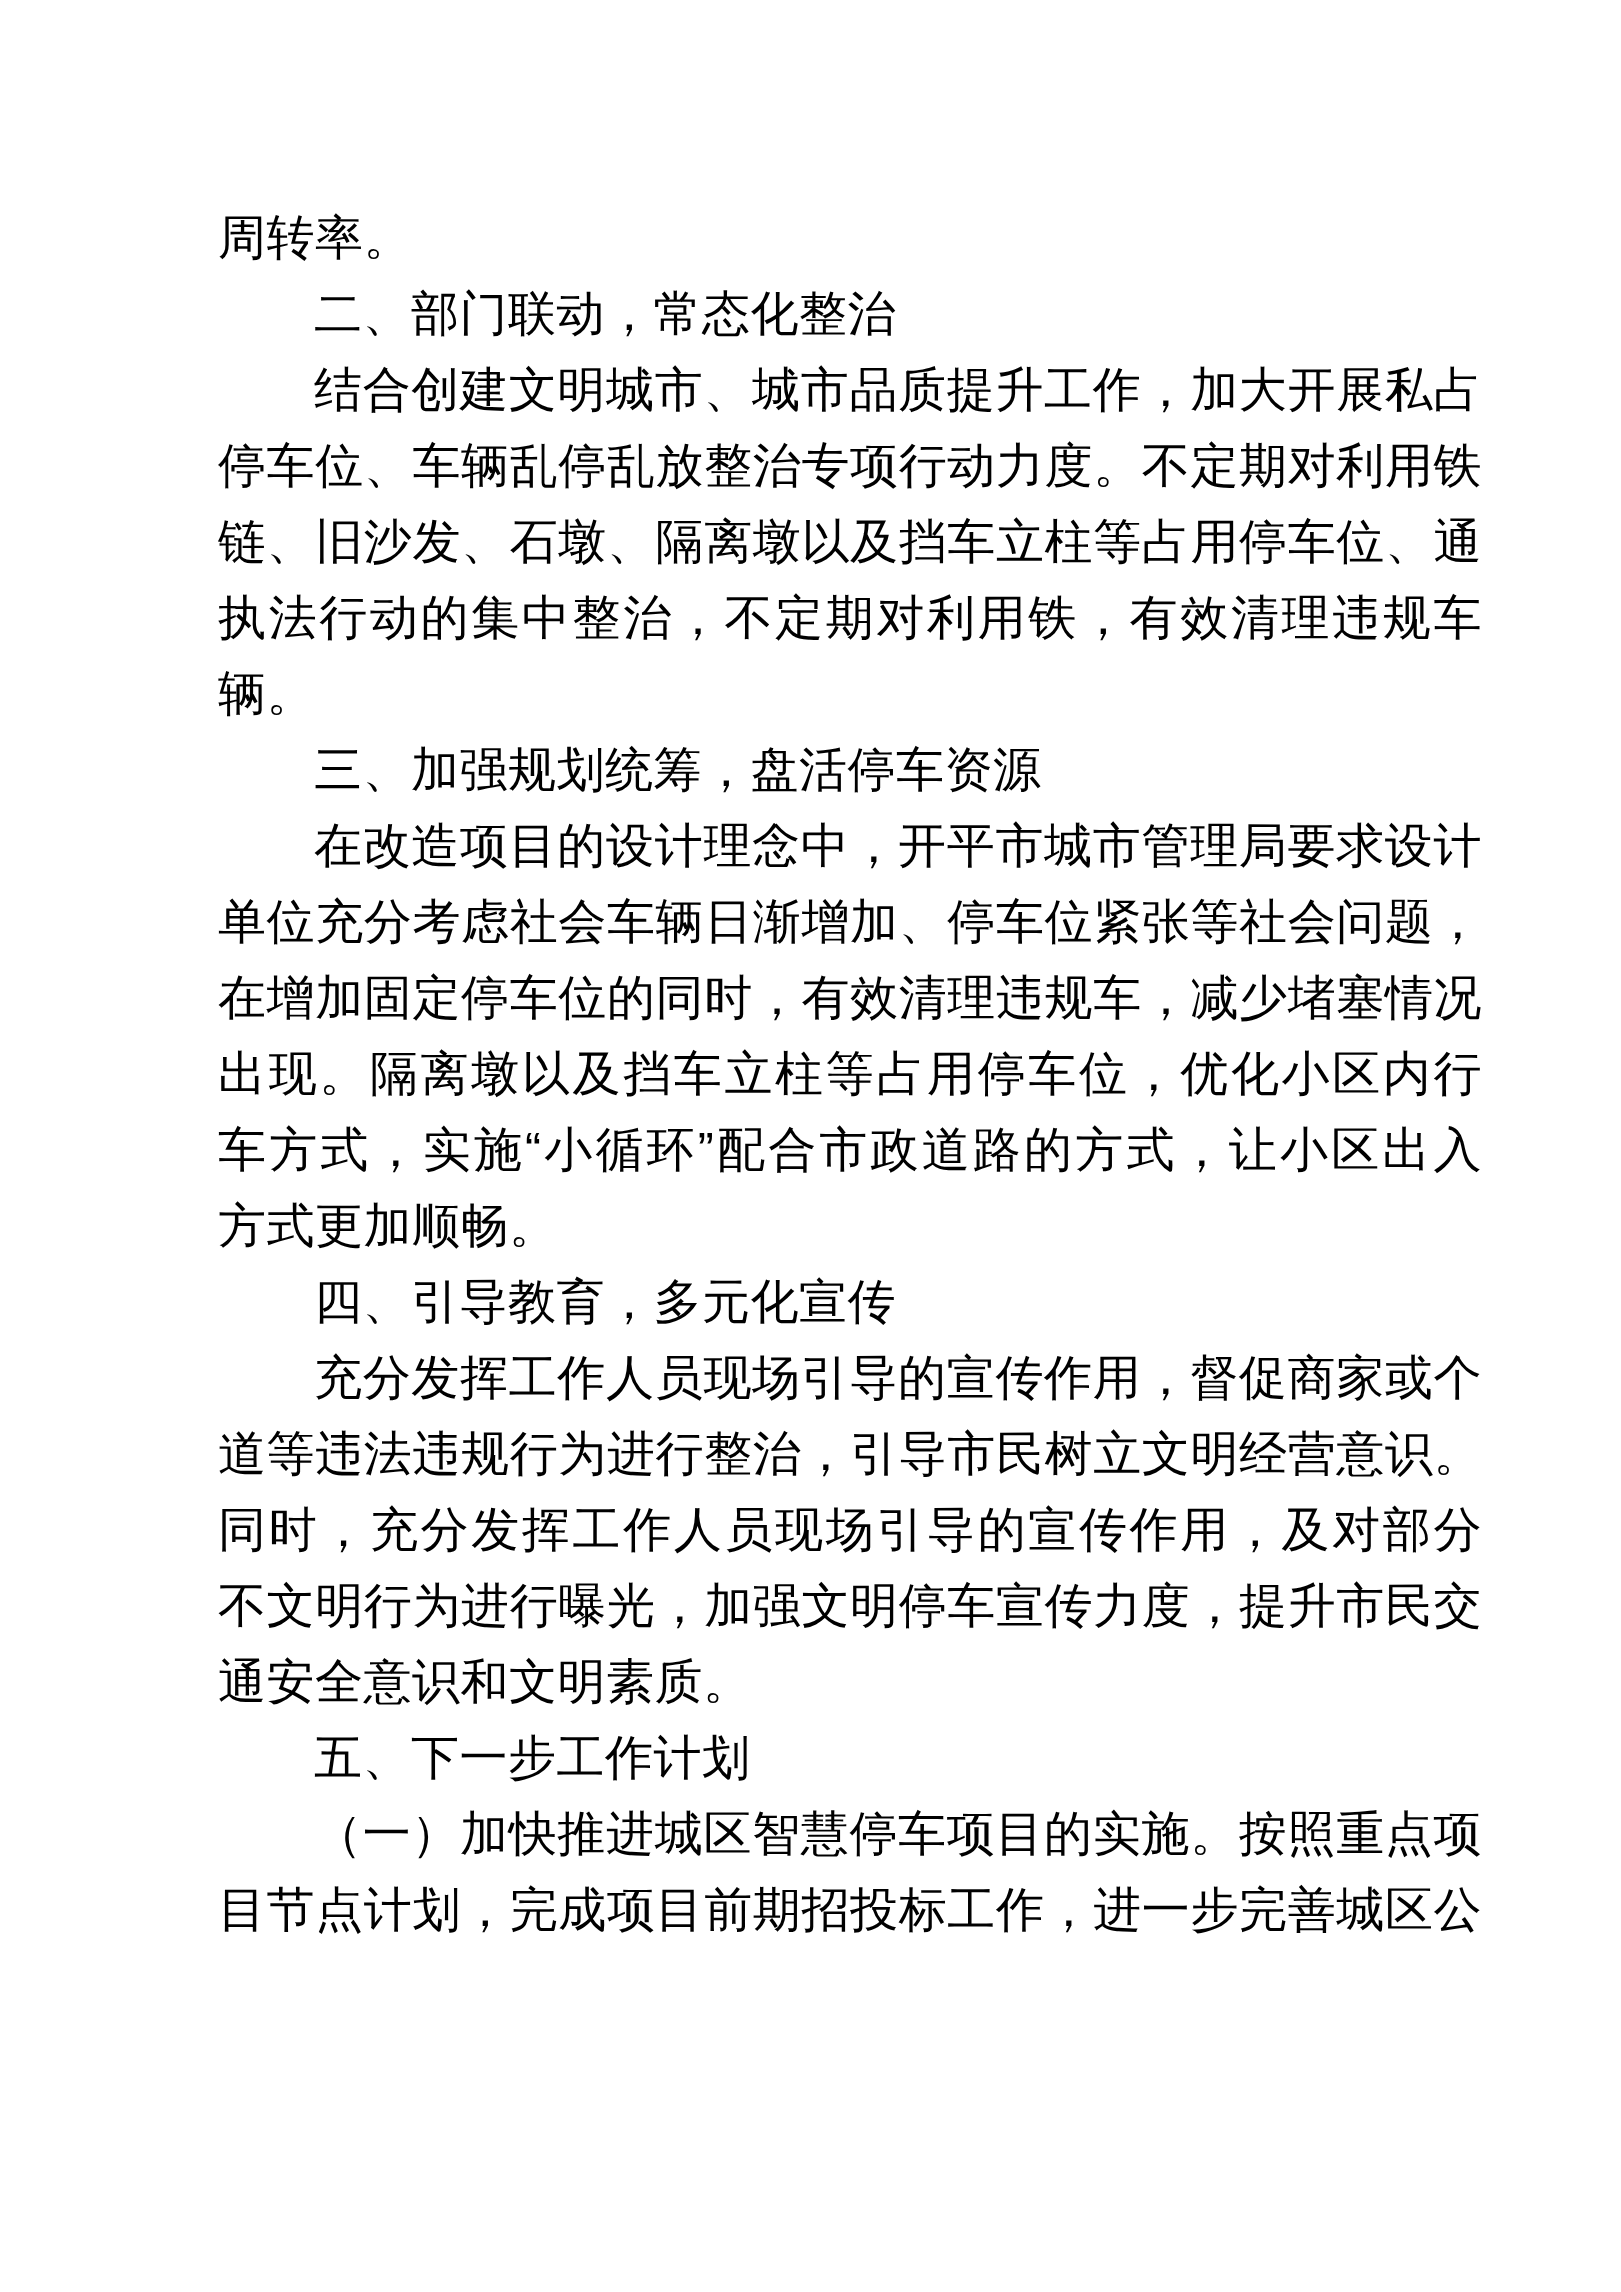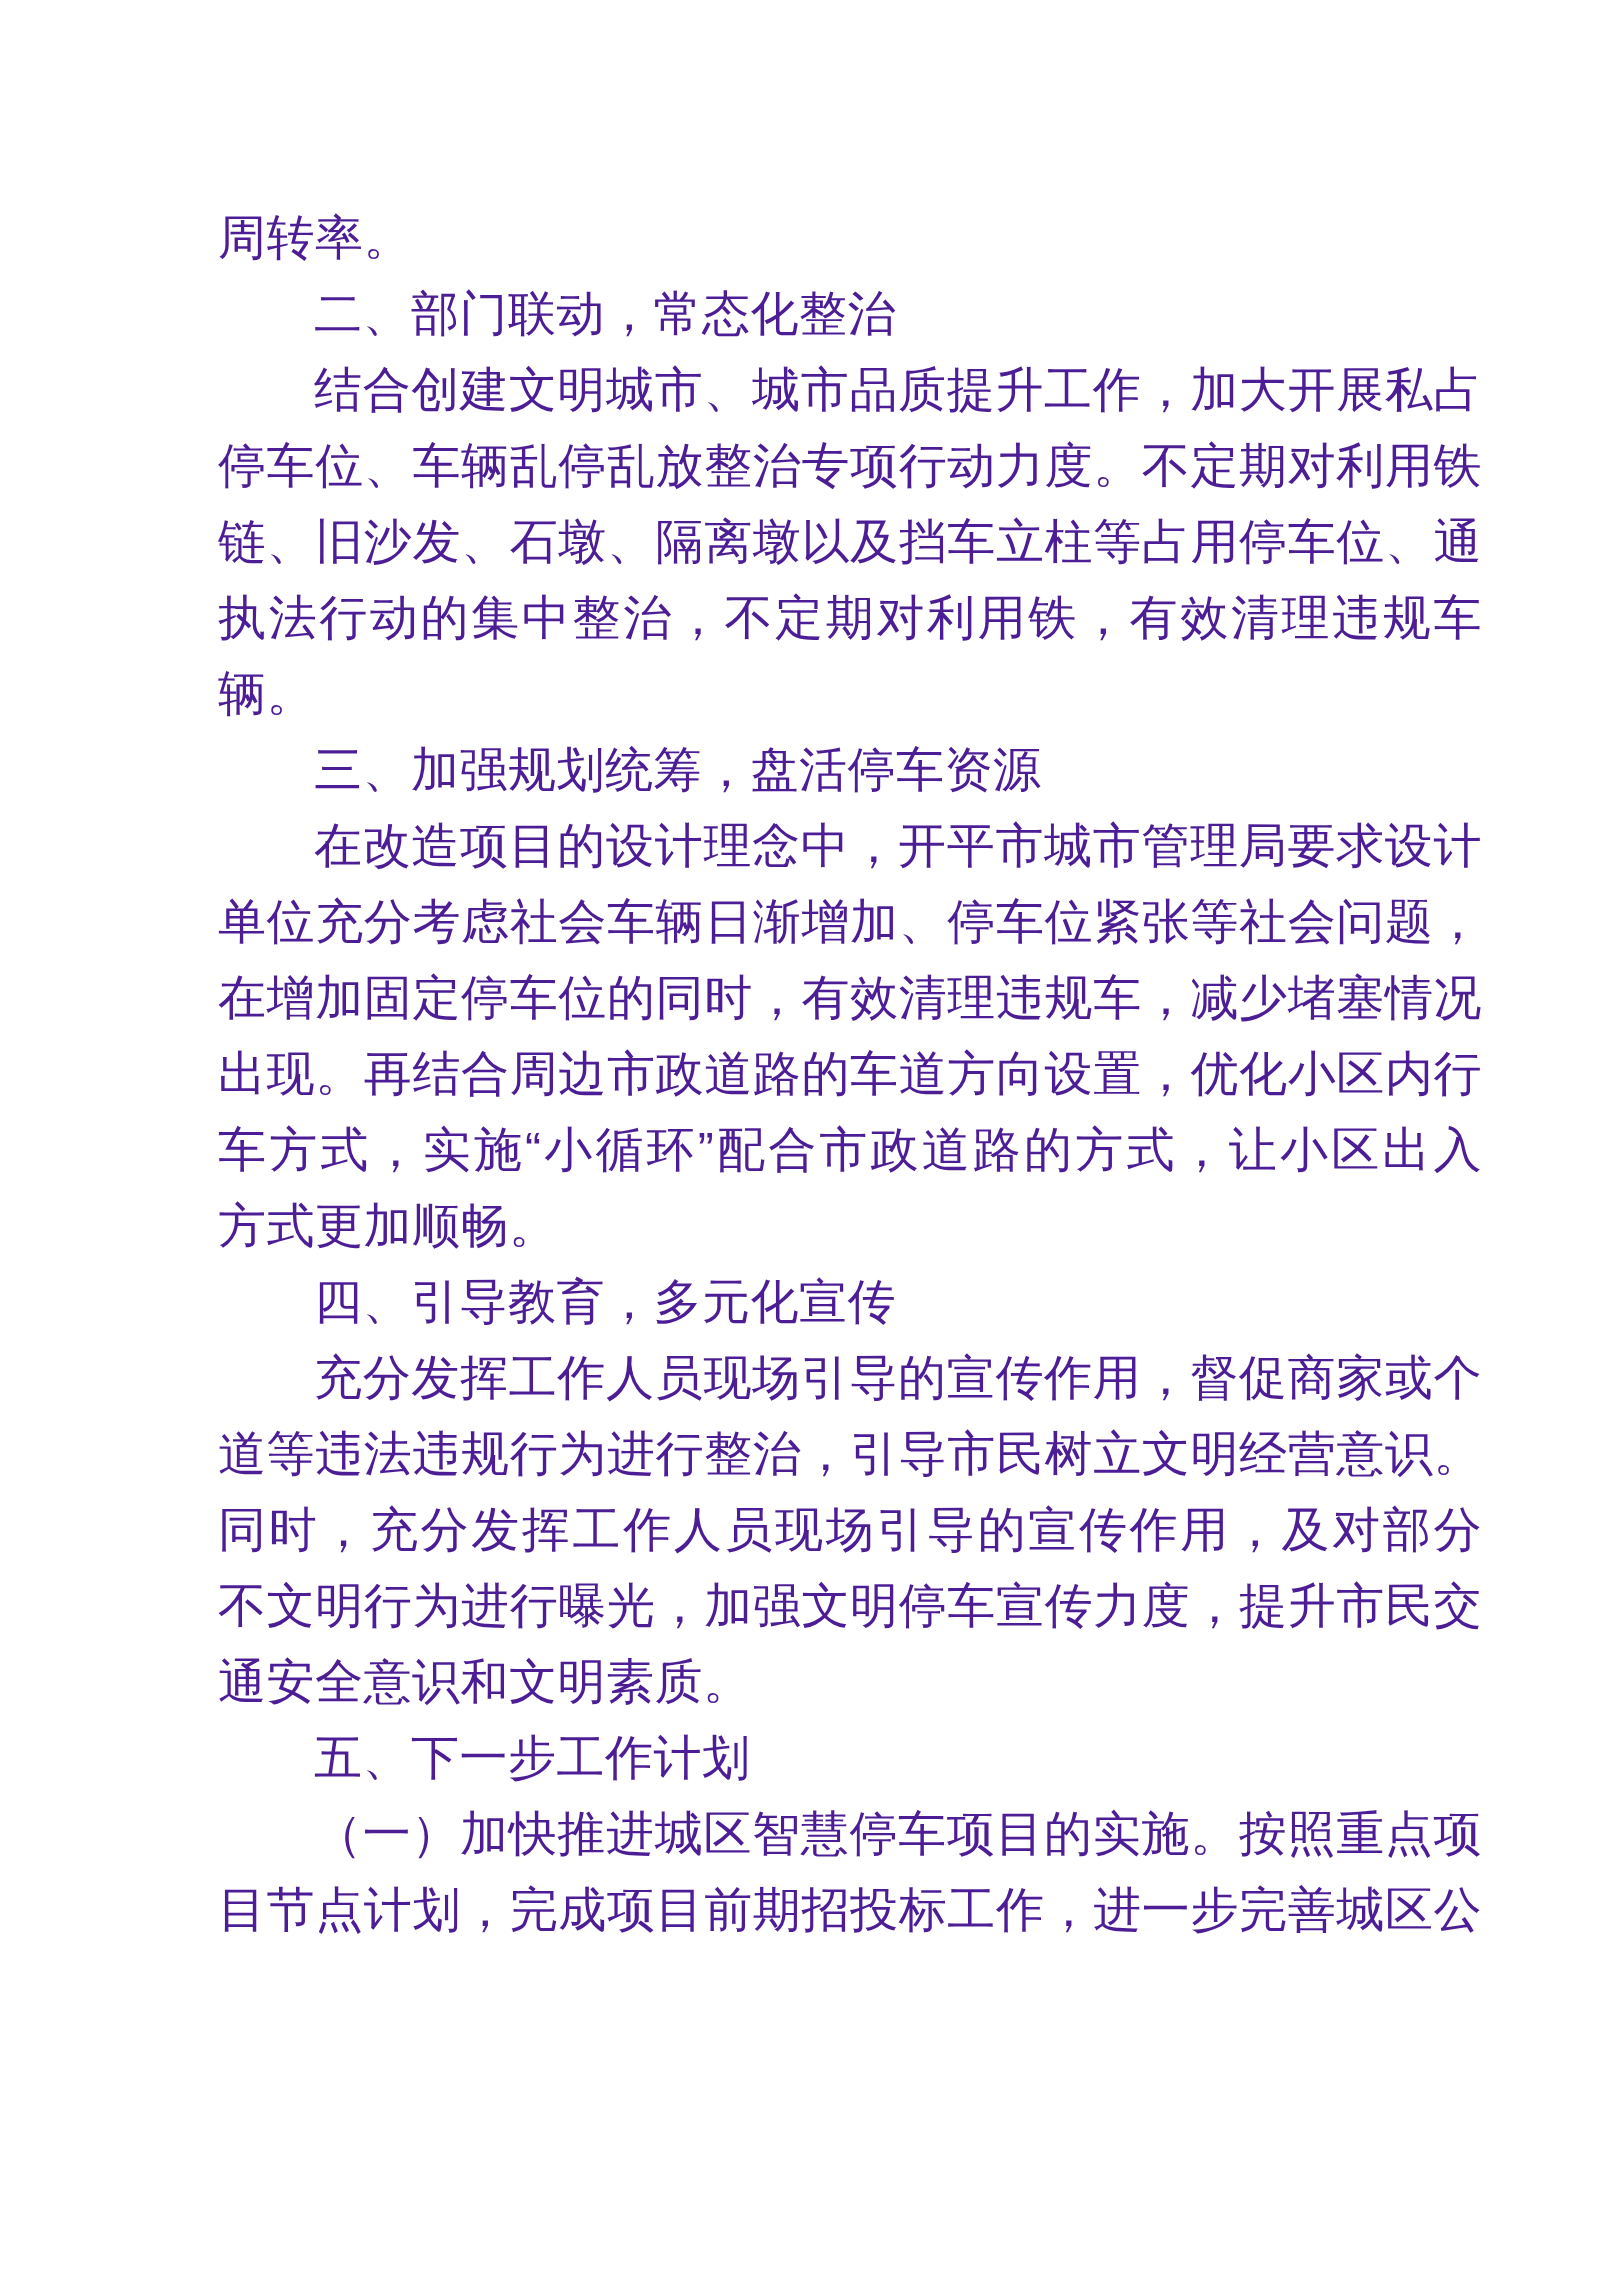--- a/index.html
+++ b/index.html
@@ -18,21 +18,21 @@
   .text-block {
     position: absolute;
     left: 218px;
     top: 200px;
     width: 1264px;
   }
   .line {
     font-size: 48px;
     line-height: 76px;
     height: 76px;
-    color: #4c1d95;
+    color: #000000;
     font-weight: 500;
     text-align: left;
     letter-spacing: 0.5px;
     white-space: normal;
     overflow: visible;
   }
   .line.indent {
     padding-left: 96px; 
   }
   .line.justify {
@@ -51,21 +51,21 @@
       <div class="line indent">二、部门联动，常态化整治</div>
       <div class="line indent justify">结合创建文明城市、城市品质提升工作，加大开展私占</div>
       <div class="line justify">停车位、车辆乱停乱放整治专项行动力度。不定期对利用铁</div>
       <div class="line justify">链、旧沙发、石墩、隔离墩以及挡车立柱等占用停车位、通</div>
       <div class="line justify">执法行动的集中整治，不定期对利用铁，有效清理违规车</div>
       <div class="line">辆。</div>
       <div class="line indent">三、加强规划统筹，盘活停车资源</div>
       <div class="line indent justify">在改造项目的设计理念中，开平市城市管理局要求设计</div>
       <div class="line justify">单位充分考虑社会车辆日渐增加、停车位紧张等社会问题，</div>
       <div class="line justify">在增加固定停车位的同时，有效清理违规车，减少堵塞情况</div>
-      <div class="line justify">出现。再结合周边市政道路的车道方向设置，优化小区内行</div>
+      <div class="line justify">出现。隔离墩以及挡车立柱等占用停车位，优化小区内行</div>
       <div class="line justify">车方式，实施“小循环”配合市政道路的方式，让小区出入</div>
       <div class="line">方式更加顺畅。</div>
       <div class="line indent">四、引导教育，多元化宣传</div>
       <div class="line indent justify">充分发挥工作人员现场引导的宣传作用，督促商家或个</div>
       <div class="line justify">道等违法违规行为进行整治，引导市民树立文明经营意识。</div>
       <div class="line justify">同时，充分发挥工作人员现场引导的宣传作用，及对部分</div>
       <div class="line justify">不文明行为进行曝光，加强文明停车宣传力度，提升市民交</div>
       <div class="line">通安全意识和文明素质。</div>
       <div class="line indent">五、下一步工作计划</div>
       <div class="line indent justify">（一）加快推进城区智慧停车项目的实施。按照重点项</div>

